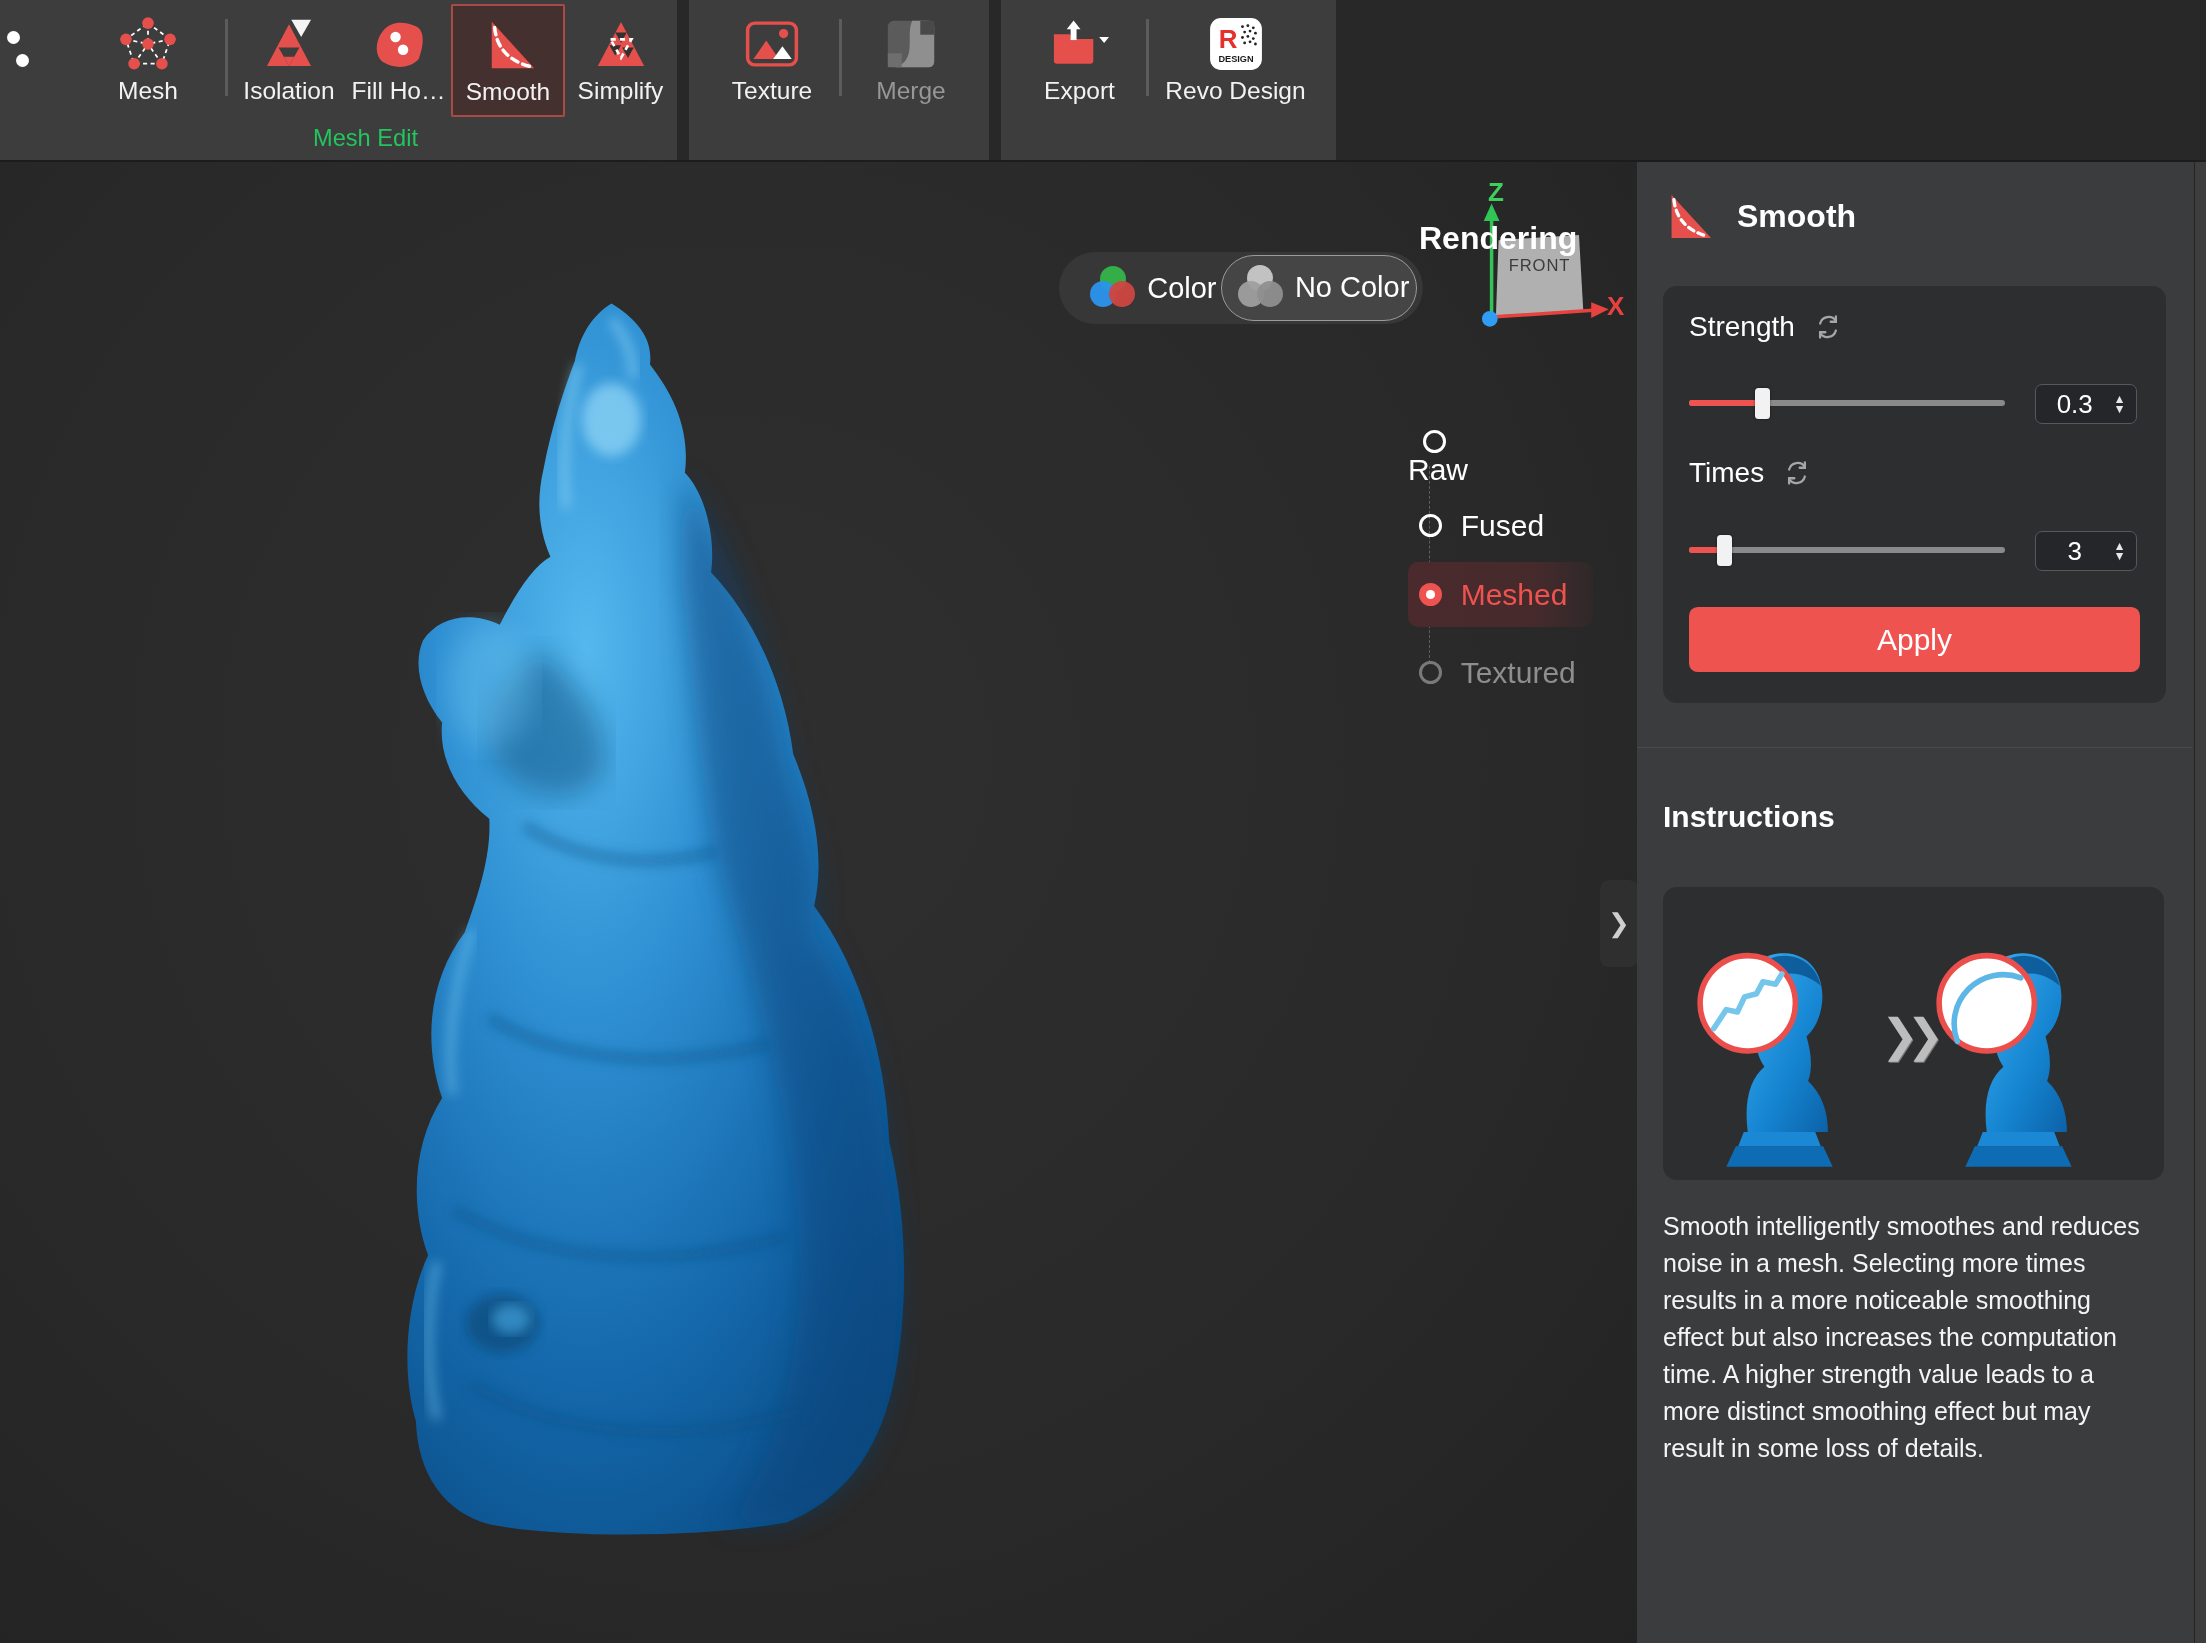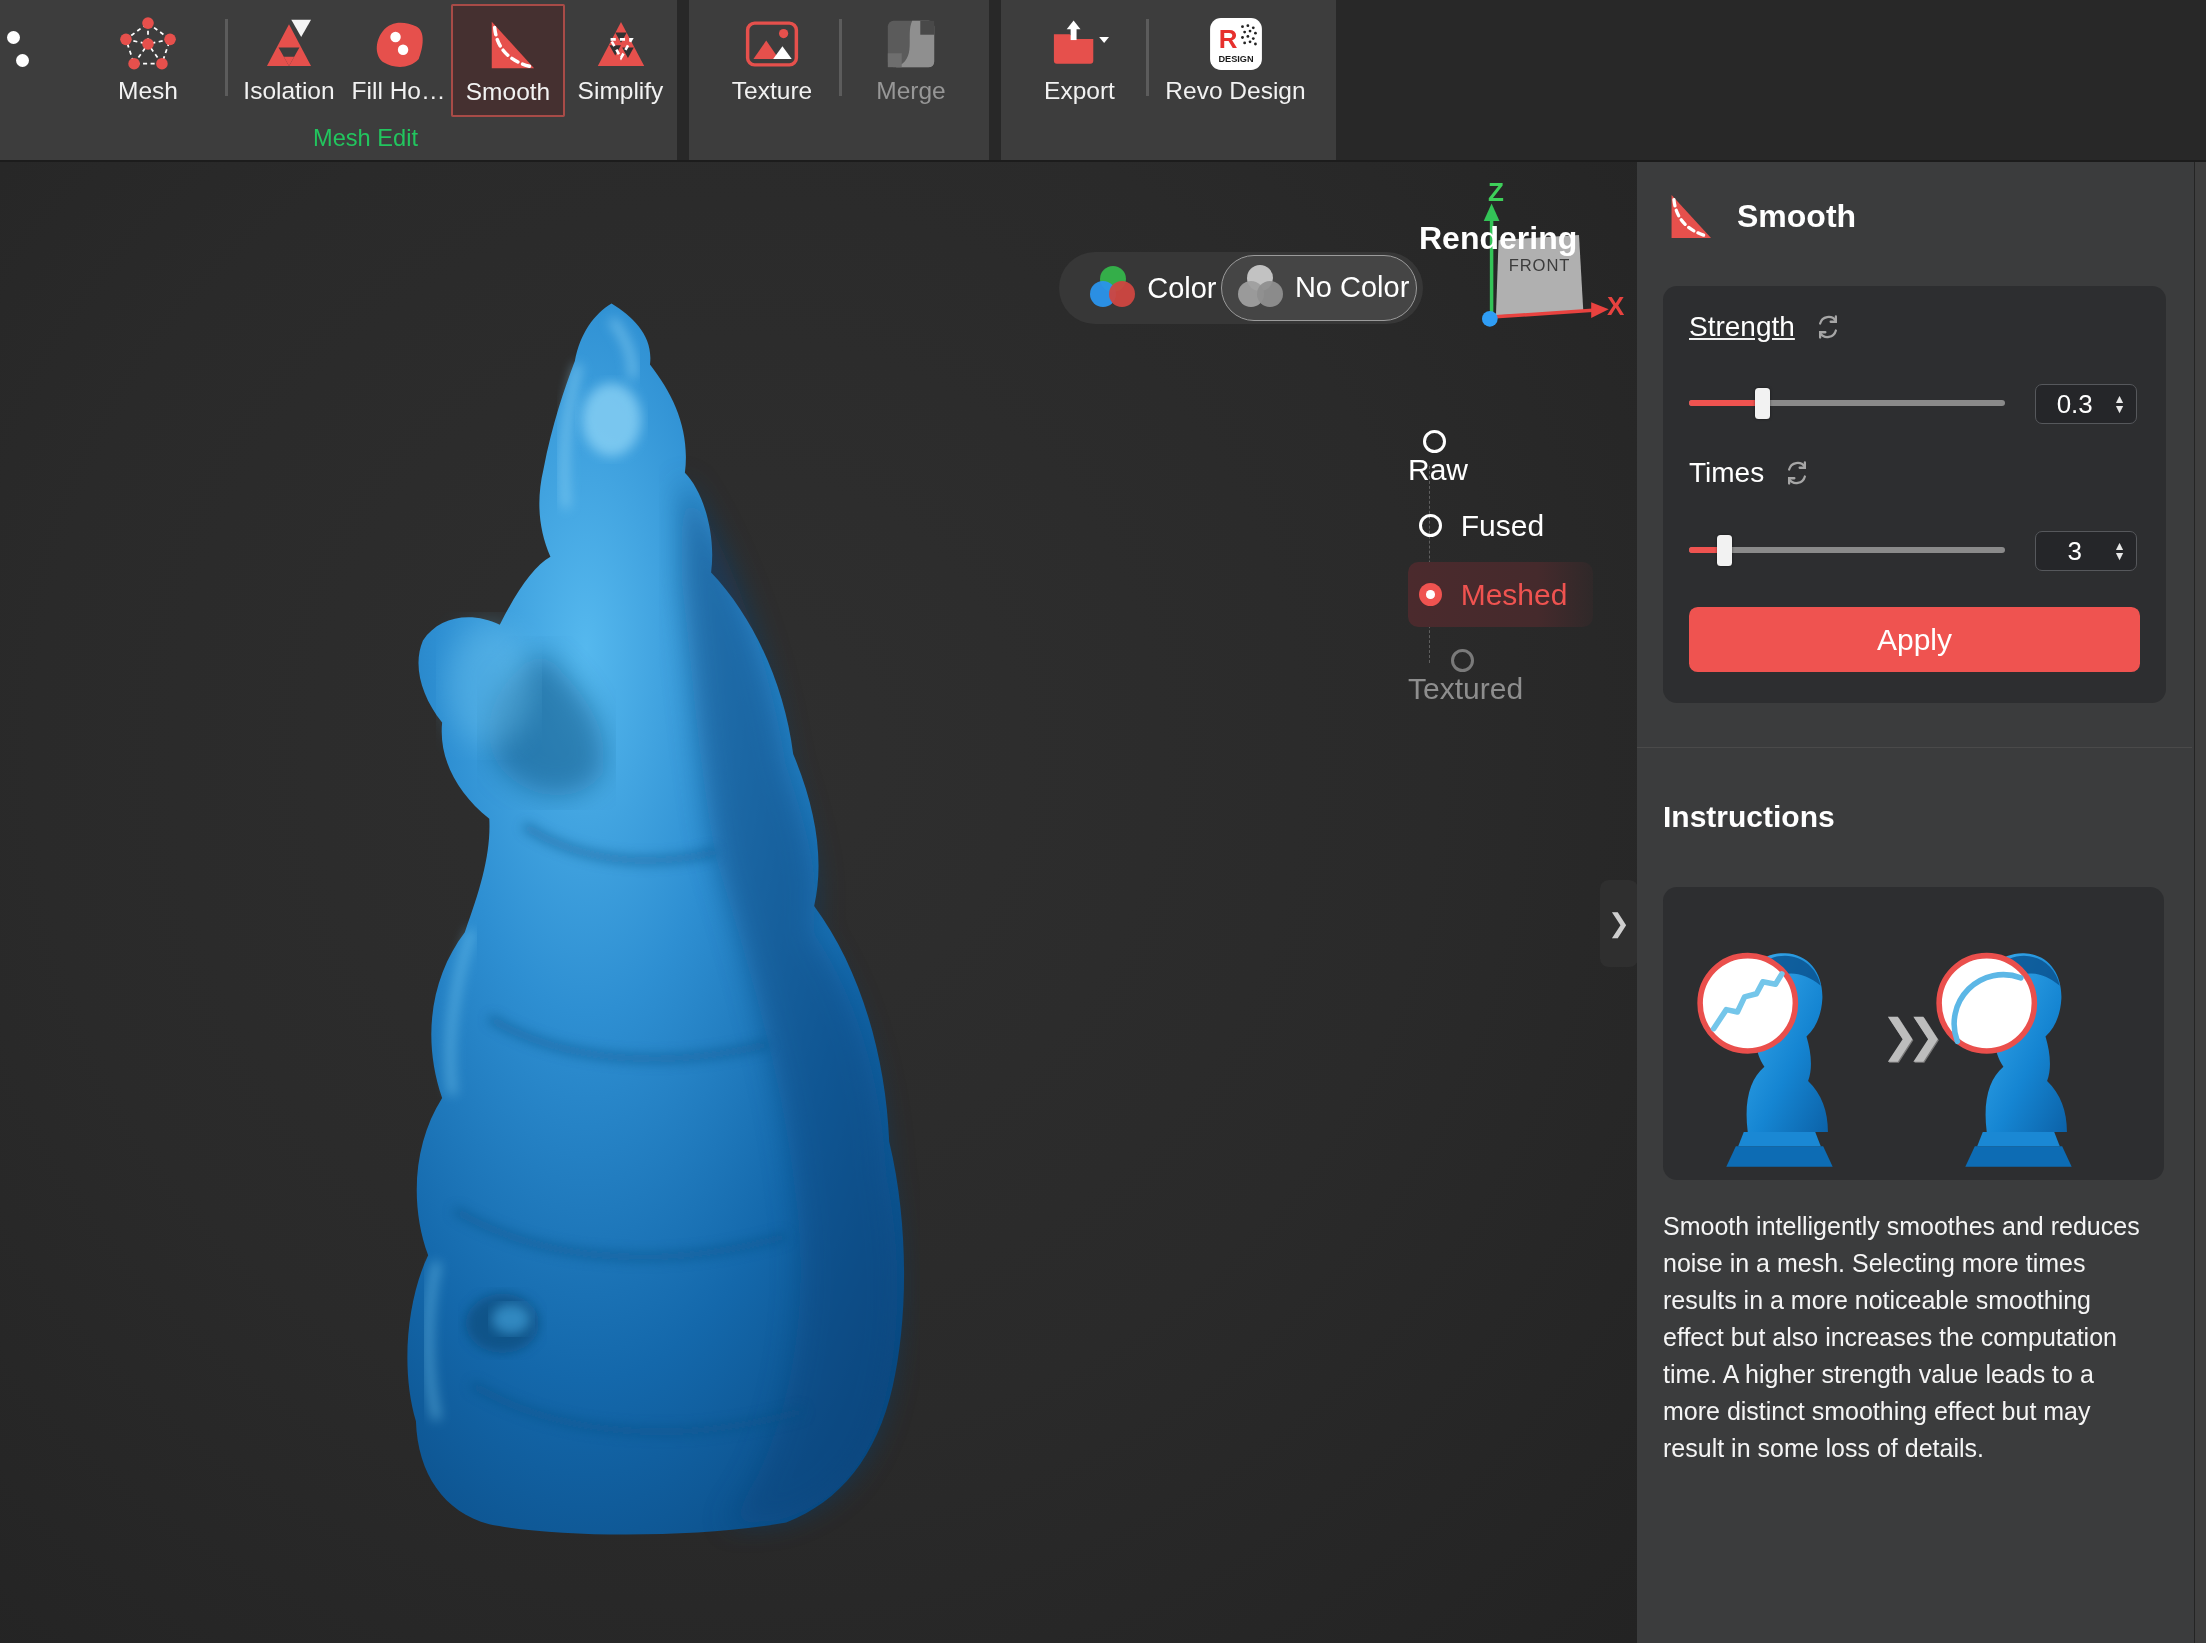--- a/index.html
+++ b/index.html
@@ -334,21 +334,21 @@
       <span class="rlabel">Raw</span>
     </div>
     <div class="radio-row" style="top:340px;">
       <span class="radio"></span>
       <span class="rlabel">Fused</span>
     </div>
     <div class="radio-row selected" style="top:400px;height:65px;">
       <span class="radio"></span>
       <span class="rlabel">Meshed</span>
     </div>
-    <div class="radio-row disabled" style="top:487px;flex-direction:column;">
+    <div class="radio-row disabled" style="top:487px;">
       <span class="radio"></span>
       <span class="rlabel">Textured</span>
     </div>
 
     <div class="collapse-handle">
       <span>❯</span>
     </div>
   </div>
 
   <div class="side-panel">
@@ -358,21 +358,21 @@
         <svg width="51" height="47" viewBox="0 0 100 100">
           <path d="M14 4 L14 96 L98 96 Z" fill="#e6504c"></path>
           <path d="M19 14 Q25 74 90 92" fill="none" stroke="#fff" stroke-width="7" stroke-dasharray="13 10" stroke-linecap="round"></path>
         </svg>
       </span>
       <span class="panel-title">Smooth</span>
     </div>
 
     <div class="card card-controls">
 
-      <div class="ctrl-label-row" style="top:24.5px;text-decoration:underline;">
+      <div class="ctrl-label-row" style="top:24.5px;">
         <span class="ctrl-label">Strength</span>
         <span class="reset-icon">
           <svg width="28" height="28" viewBox="0 0 32 32" fill="none" stroke="#a6a6a6" stroke-width="2.6" stroke-linecap="round">
             <path d="M7 12 A10 10 0 0 1 25 9"></path>
               <path d="M25 4 L25 10 L19 10" fill="none"></path>
             <path d="M25 20 A10 10 0 0 1 7 23"></path>
               <path d="M7 28 L7 22 L13 22" fill="none"></path>
           </svg>
         </span>
       </div>

